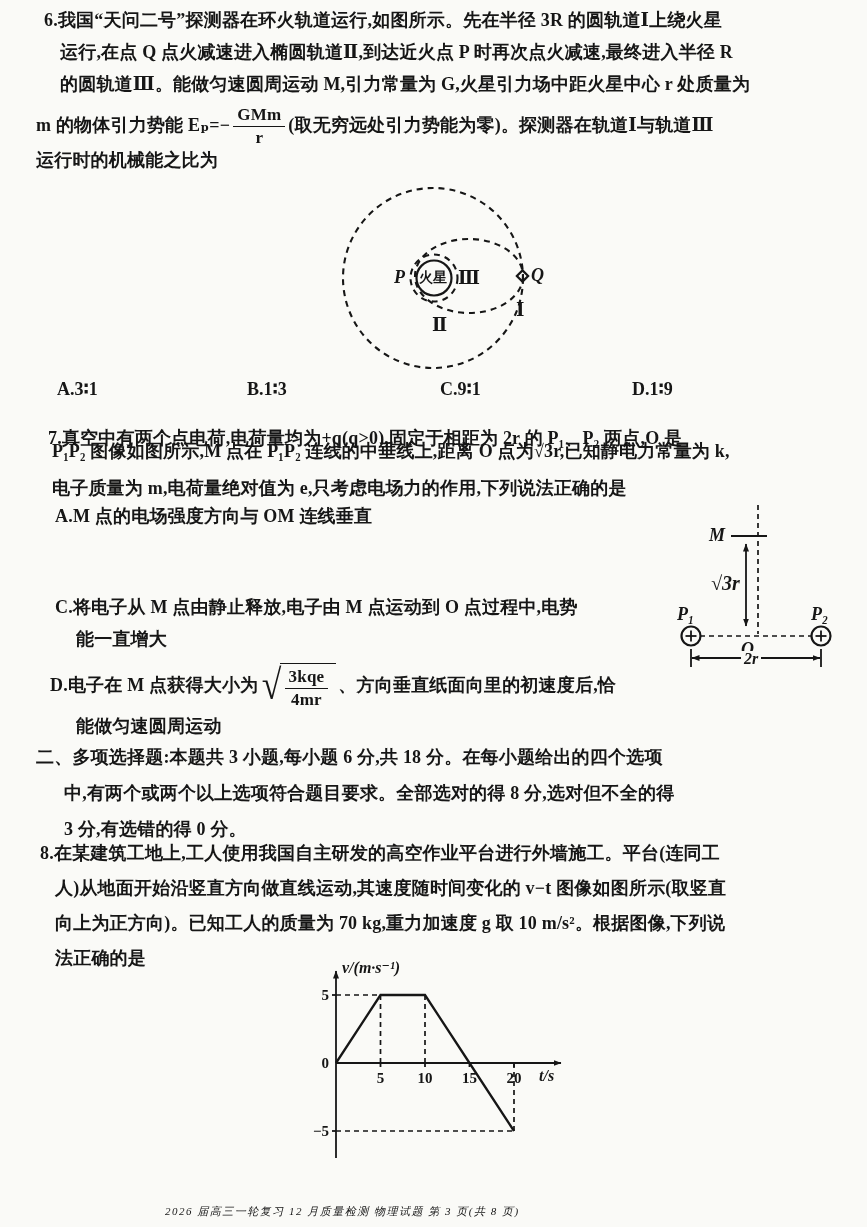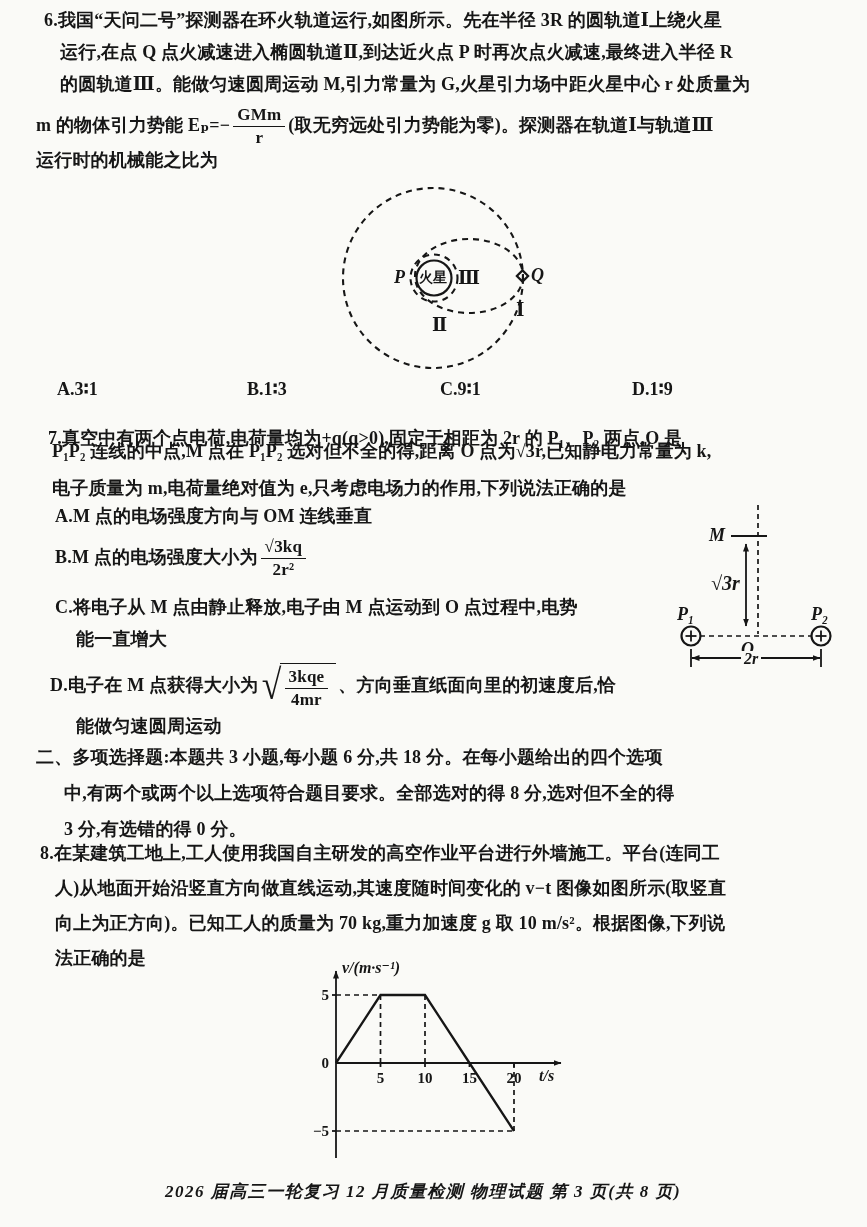--- a/index.html
+++ b/index.html
@@ -19,21 +19,21 @@
   .diagram{position:absolute;}
   .dlabel{position:absolute;white-space:nowrap;line-height:1;}
   .italic{font-style:italic;}
   svg{display:block;}
   .solid{stroke:#161616;stroke-width:2.2;fill:none;}
   .dashedln{stroke:#161616;stroke-width:2.1;stroke-dasharray:6 5;fill:none;}
   .thin{stroke:#161616;stroke-width:1.8;fill:none;}
   .dash2{stroke:#161616;stroke-width:1.7;stroke-dasharray:5 4;fill:none;}
   .series{stroke:#161616;stroke-width:2.3;fill:none;}
   .ticklabel{font:600 15px "Liberation Serif","DejaVu Serif",serif;fill:#161616;}
-  .footer{position:absolute;font-style:italic;font-weight:700;font-size:17px;letter-spacing:1.5px;}
+  .footer{position:absolute;font-style:italic;font-weight:400;font-size:11px;letter-spacing:1.5px;margin-top:24px;}
   .optspan{position:absolute;white-space:nowrap;}
   .gaplabel{background:#fafaf7;padding:0 3px;}
 </style>
 </head>
 <body>
 
 <div class="page">
 
   <div class="tline" style="left:44px;top:10px;">6.我国“天问二号”探测器在环火轨道运行,如图所示。先在半径 3R 的圆轨道Ⅰ上绕火星</div>
   <div class="tline" style="left:60px;top:42px;">运行,在点 Q 点火减速进入椭圆轨道Ⅱ,到达近火点 P 时再次点火减速,最终进入半径 R</div>
@@ -64,32 +64,25 @@
     <span class="dlabel" style="left:102px;top:136px;">Ⅱ</span>
     <span class="dlabel" style="left:186px;top:121px;">Ⅰ</span>
   </div>
 
   <span class="optspan" style="left:57px;top:378px;">A.3∶1</span>
   <span class="optspan" style="left:247px;top:378px;">B.1∶3</span>
   <span class="optspan" style="left:440px;top:378px;">C.9∶1</span>
   <span class="optspan" style="left:632px;top:378px;">D.1∶9</span>
 
   <div class="tline" style="left:40px;top:428px;margin-left:8px;">7.真空中有两个点电荷,电荷量均为+q(q&gt;0),固定于相距为 2r 的 P₁、P₂ 两点,O 是</div>
-  <div class="tline" style="left:52px;top:441px;">P₁P₂ 连线的中点,M 点在 P₁P₂ 选对但不全的得,距离 O 点为√3r,已知静电力常量为 k,</div>
+  <div class="tline" style="left:52px;top:441px;">P₁P₂ 图像如图所示,M 点在 P₁P₂ 连线的中垂线上,距离 O 点为√3r,已知静电力常量为 k,</div>
   <div class="tline" style="left:52px;top:478px;">电子质量为 m,电荷量绝对值为 e,只考虑电场力的作用,下列说法正确的是</div>
 
   <div class="tline" style="left:55px;top:506px;">A.M 点的电场强度方向与 OM 连线垂直</div>
 
-  <div class="tline frow" style="left:55px;top:533px;height:50px;">
-    <span>B.M 点的电场强度大小为</span>
-      <span class="frac">
-        <span class="num">√3kq</span>
-        <span class="den">2r²</span>
-      </span>
-  </div>
 
   <div class="tline" style="left:55px;top:597px;">C.将电子从 M 点由静止释放,电子由 M 点运动到 O 点过程中,电势</div>
   <div class="tline" style="left:76px;top:629px;">能一直增大</div>
 
   <div class="tline frow" style="left:50px;top:658px;height:56px;">
     <span>D.电子在 M 点获得大小为</span>
       <span class="sqrt">
         <span class="rad">√</span>
         <span class="cand">
           <span class="frac">

